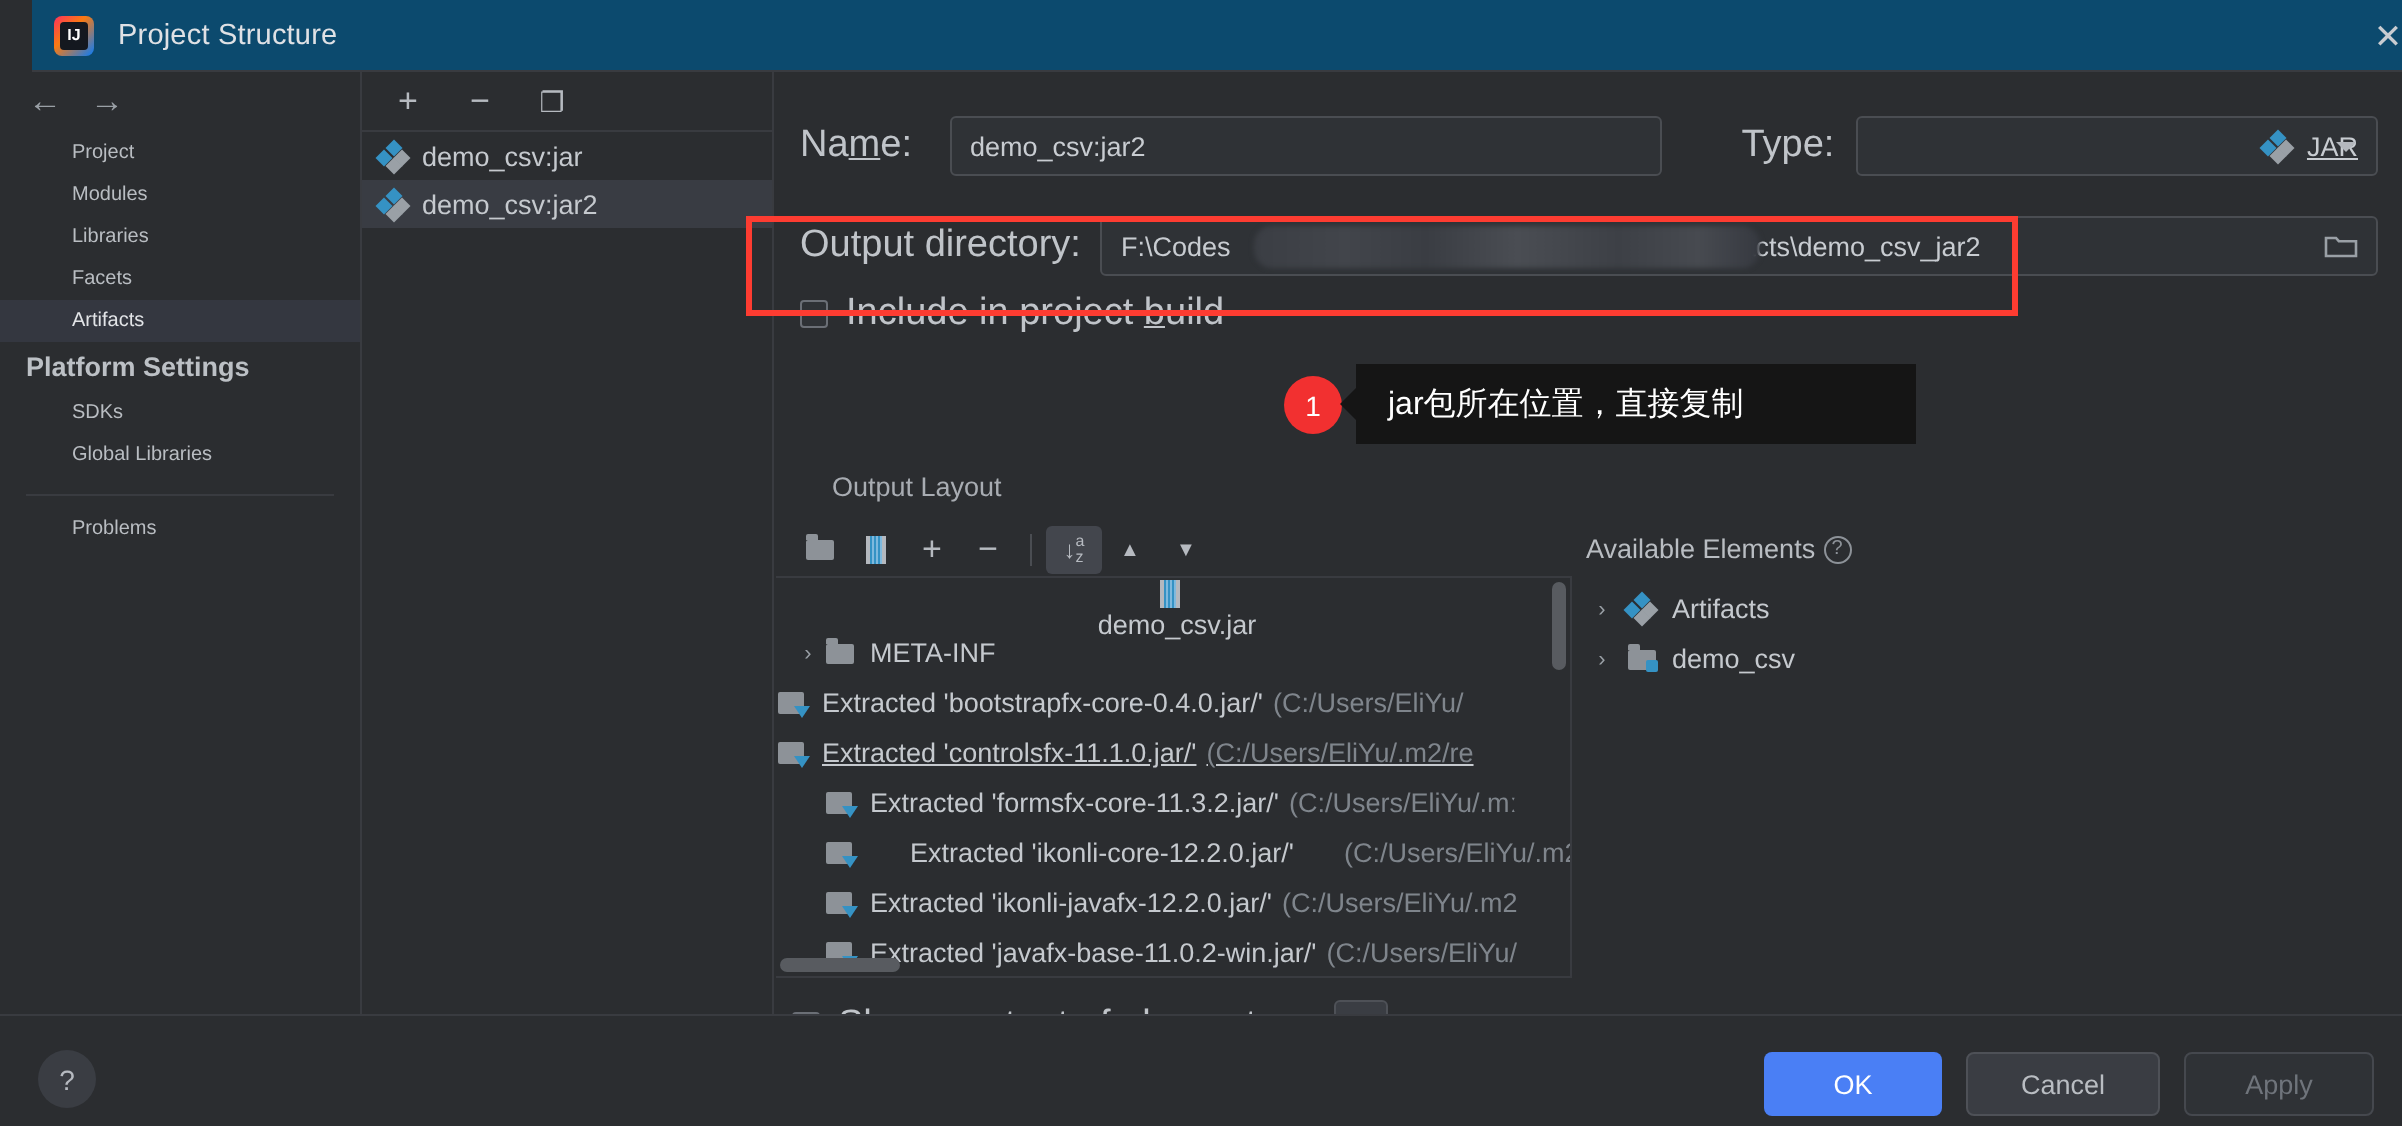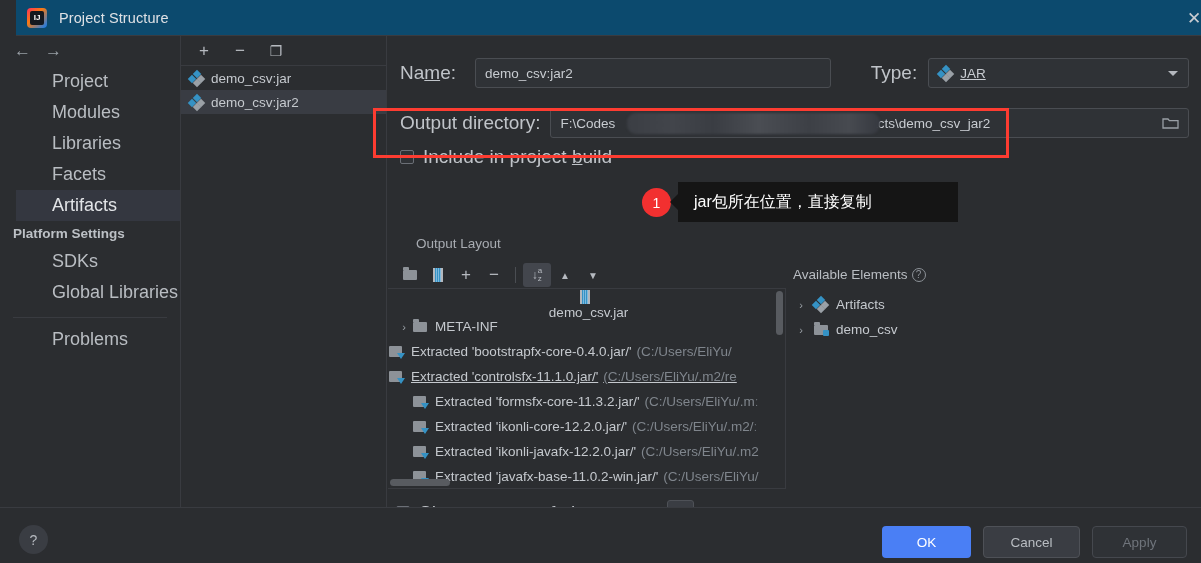--- a/index.html
+++ b/index.html
@@ -41,23 +41,22 @@
   .navarrows {
     height: 30px; display: flex; align-items: center; gap: 14px;
     padding-left: 14px; color: #9aa0a6; font-size: 17px;
   }
   .navarrows span { cursor: default; }
   .nav-group {
     font-size: 13.5px; color: #bcc0c5; font-weight: bold;
     padding: 5px 0 5px 13px;
   }
   .nav-item {
-    font-size: 18px; color: #b9bdc2;
+    font-size: 10px; color: #b9bdc2;
     padding: 5px 0 5px 36px;
-    margin-left: 16px;
   }
   .nav-item.selected { background: #343740; color: #e2e4e7; }
   .nav-sep { height: 1px; background: #393b40; margin: 9px 13px 6px 13px; }
 
   
   .artcol {
     position: absolute; left: 181px; top: 36px; width: 206px; height: 471px;
     background: #2b2d30; border-right: 1px solid #393b40;
   }
   .art-toolbar {
@@ -84,21 +83,21 @@
   }
   .lbl { font-size: 19px; color: #c0c4c9; }
   .field {
     background: #2f3236; border: 1px solid #4a4d52; border-radius: 3px;
     height: 30px; display: flex; align-items: center; padding: 0 9px;
     font-size: 13.5px; color: #c8ccd1;
   }
   #name-field { width: 363px; margin-left: 19px; }
   .type-label { margin-left: 40px; }
   #type-combo {
-    width: 266px; margin-left: 11px; justify-content: flex-start; position: relative; text-decoration: underline;
+    width: 266px; margin-left: 11px; justify-content: flex-end; position: relative; text-decoration: underline;
   }
   .combo-arrow {
     position: absolute; right: 10px; top: 12px;
     width: 0; height: 0; border-left: 5px solid transparent;
     border-right: 5px solid transparent; border-top: 5px solid #b4b8be;
   }
 
   .row-output {
     position: absolute; left: 12px; top: 72px; width: 789px; height: 30px;
     display: flex; align-items: center;
@@ -465,21 +464,21 @@
         <span>Extracted 'controlsfx-11.1.0.jar/'</span>
         <span class="tdim">(C:/Users/EliYu/.m2/re</span>
       </div>
       <div class="tnode" style="padding-left:24px;">
         <span class="tico">
             <span class="extract"></span>
           </span>
         <span>Extracted 'formsfx-core-11.3.2.jar/'</span>
         <span class="tdim">(C:/Users/EliYu/.mː</span>
       </div>
-      <div class="tnode" style="padding-left:24px;">
+      <div class="tnode" style="padding-left:24px;gap:20px;">
         <span class="tico">
             <span class="extract"></span>
           </span>
         <span>Extracted 'ikonli-core-12.2.0.jar/'</span>
         <span class="tdim">(C:/Users/EliYu/.m2/ː</span>
       </div>
       <div class="tnode" style="padding-left:24px;">
         <span class="tico">
             <span class="extract"></span>
           </span>

